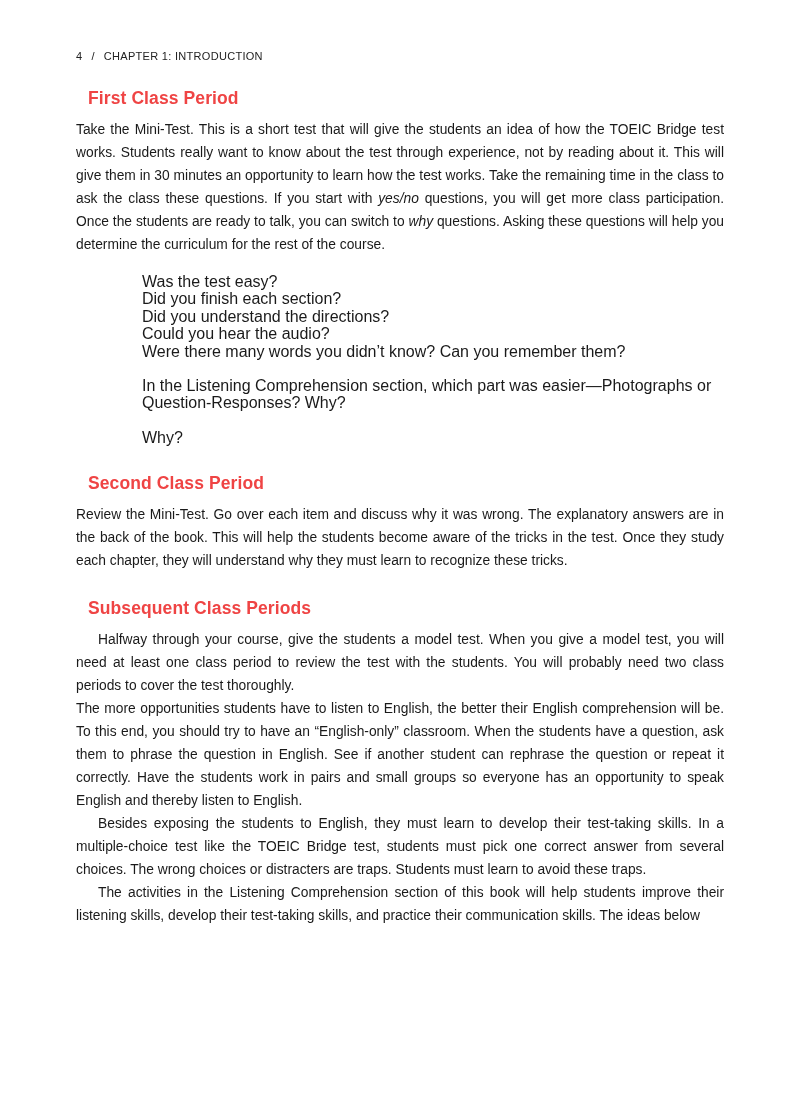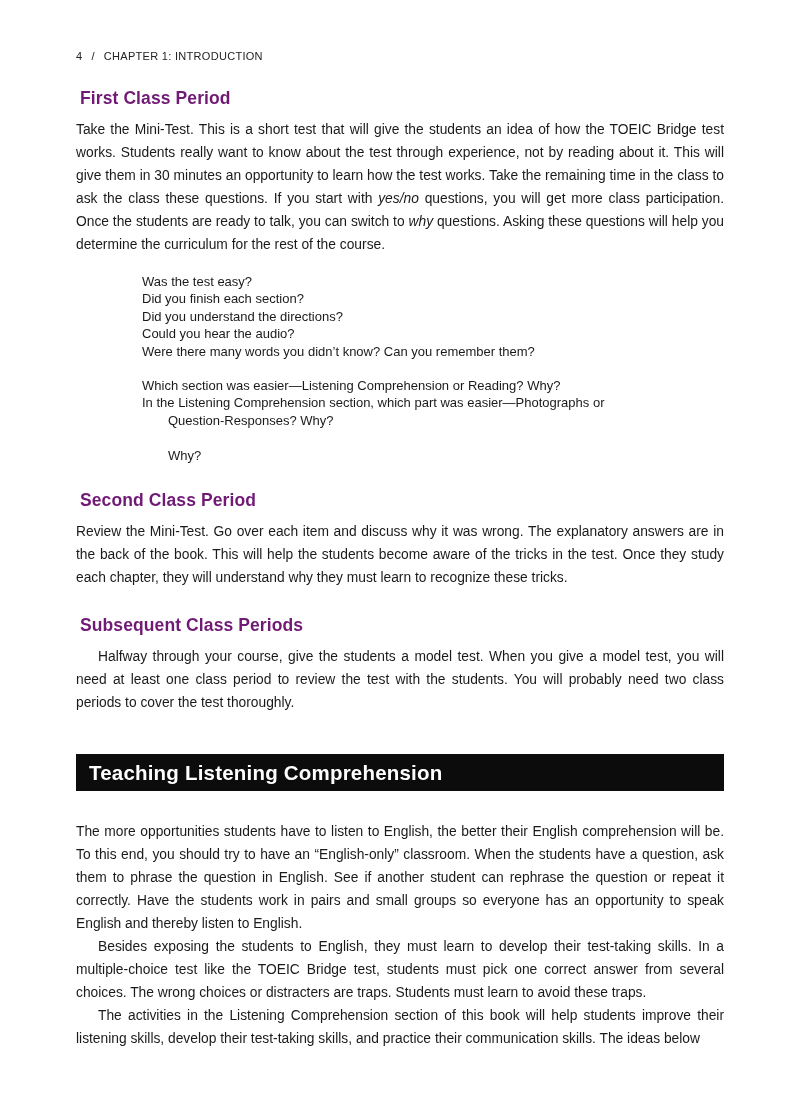--- a/index.html
+++ b/index.html
@@ -23,47 +23,46 @@
     letter-spacing: 0.3px;
     color: #222222;
     margin-bottom: 22px;
   }
   .running-head .sep {
     margin: 0 9px;
   }
   h2.section-heading {
     font-size: 17.5px;
     font-weight: bold;
-    color: #701a75;
-    margin: 26px 0 9px 4px;
+    color: #ef4444;
+    margin: 26px 0 9px 12px;
     letter-spacing: 0.1px;
   }
   p.body {
     font-size: 13.8px;
     line-height: 23px;
     margin: 0 0 0 0;
     text-align: justify;
   }
   p.indent {
     text-indent: 22px;
   }
   .question-block {
     margin-left: 66px;
-    font-size: 13px;
+    font-size: 16px;
     line-height: 17.4px;
   }
   .question-block.first {
     margin-top: 17px;
   }
   .question-block.second {
     margin-top: 17px;
   }
   .q-cont {
     display: inline-block;
-    margin-left: 26px;
   }
   .banner {
     margin-top: 40px;
     margin-bottom: 29px;
     background: #0c0c0c;
     color: #ffffff;
     height: 37px;
     line-height: 37px;
     font-size: 20.5px;
     font-weight: bold;
@@ -92,36 +91,34 @@
 
     <div class="question-block first">
       <div class="q">Was the test easy?</div>
       <div class="q">Did you finish each section?</div>
       <div class="q">Did you understand the directions?</div>
       <div class="q">Could you hear the audio?</div>
       <div class="q">Were there many words you didn’t know? Can you remember them?</div>
     </div>
 
     <div class="question-block second">
-      <div class="q">Which section was easier—Listening Comprehension or Reading? Why?</div>
       <div class="q"><span>In the Listening Comprehension section, which part was easier—Photographs or</span><br><span class="q-cont">Question-Responses? Why?</span></div>
       <div class="q"><br><span class="q-cont">Why?</span></div>
     </div>
   </section>
 
   <section>
     <h2 class="section-heading heading-gap">Second Class Period</h2>
     <p class="body">Review the Mini-Test. Go over each item and discuss why it was wrong. The explanatory answers are in the back of the book. This will help the students become aware of the tricks in the test. Once they study each chapter, they will understand why they must learn to recognize these tricks.</p>
   </section>
 
   <section>
     <h2 class="section-heading heading-gap">Subsequent Class Periods</h2>
     <p class="body indent">Halfway through your course, give the students a model test. When you give a model test, you will need at least one class period to review the test with the students. You will probably need two class periods to cover the test thoroughly.</p>
   </section>
 
   <section>
-    <div class="banner"><span>Teaching Listening Comprehension</span></div>
     <p class="body">The more opportunities students have to listen to English, the better their English comprehension will be. To this end, you should try to have an “English-only” classroom. When the students have a question, ask them to phrase the question in English. See if another student can rephrase the question or repeat it correctly. Have the students work in pairs and small groups so everyone has an opportunity to speak English and thereby listen to English.</p>
     <p class="body indent">Besides exposing the students to English, they must learn to develop their test-taking skills. In a multiple-choice test like the TOEIC Bridge test, students must pick one correct answer from several choices. The wrong choices or distracters are traps. Students must learn to avoid these traps.</p>
     <p class="body indent">The activities in the Listening Comprehension section of this book will help students improve their listening skills, develop their test-taking skills, and practice their communication skills. The ideas below</p>
   </section>
 
 </div>
 
 </body></html>

